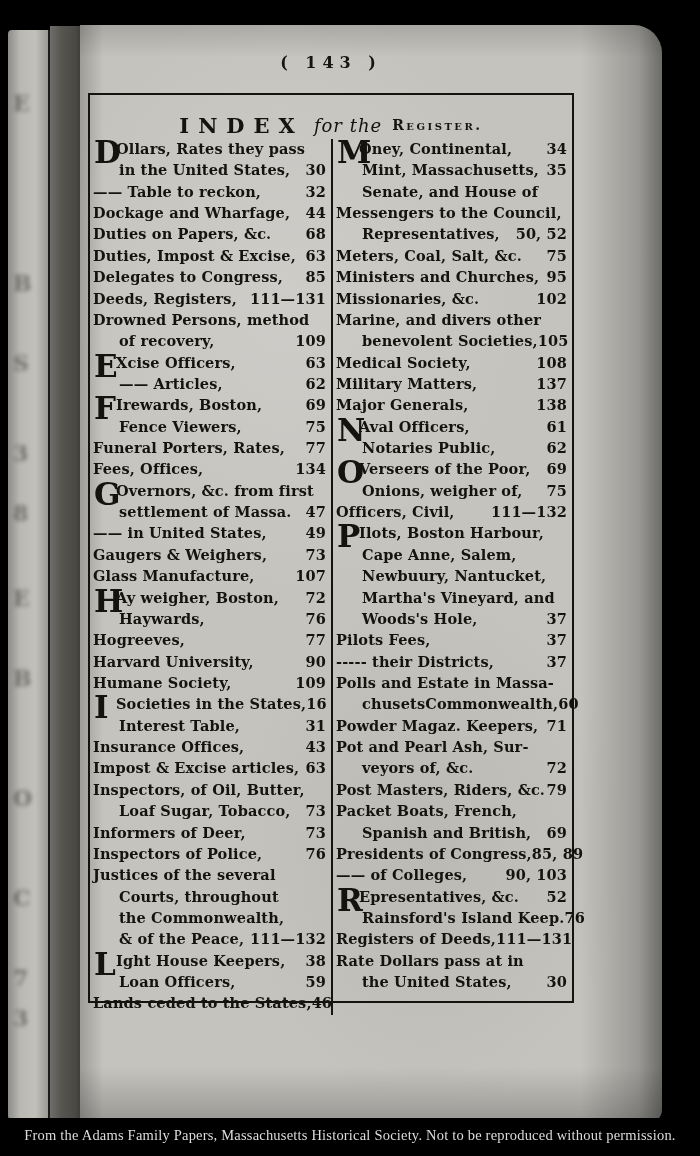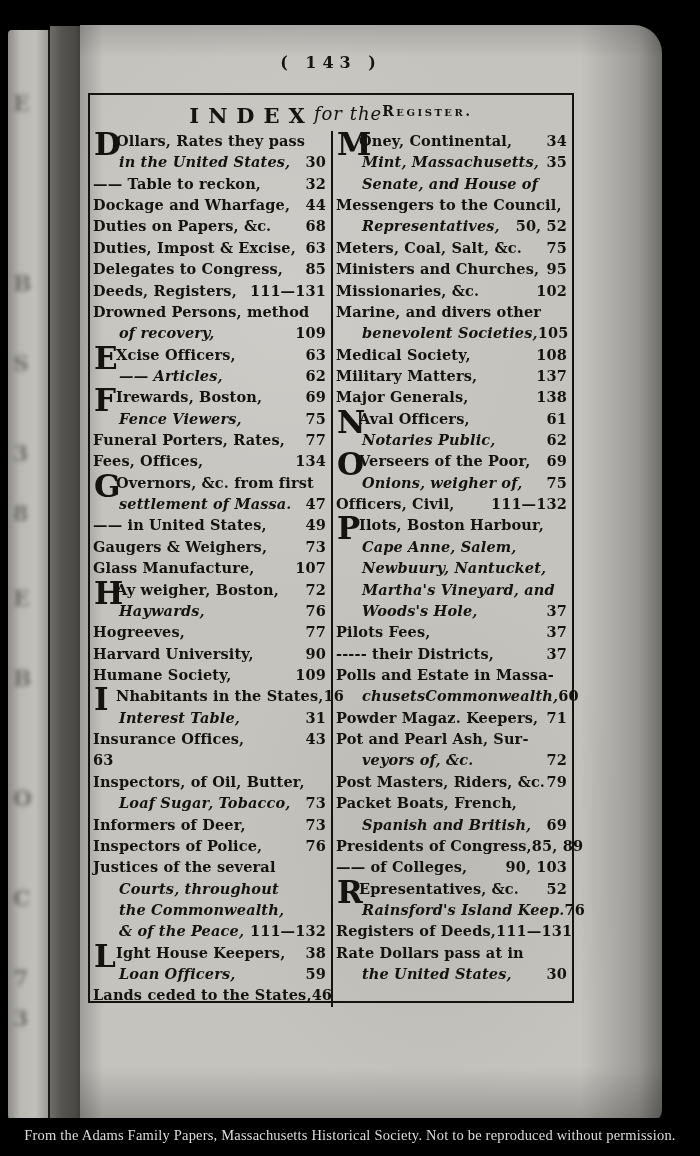--- a/index.html
+++ b/index.html
@@ -35,35 +35,35 @@
   }
   .page-number{
     position:absolute;top:28px;left:8px;width:486px;text-align:center;
     font-size:16px;font-weight:700;letter-spacing:6px;color:#17150f;filter:blur(.4px);
   }
   .text-block{
     position:absolute;left:8px;top:68px;width:486px;height:910px;
     border:2px solid #15130f;box-sizing:border-box;filter:blur(.35px);color:#15130f;
   }
   .index-header{
-    height:28px;display:flex;justify-content:center;align-items:flex-start;
-    gap:0;padding-top:8px;
+    height:28px;display:flex;justify-content:center;align-items:center;
+    gap:10px;padding-top:16px;
   }
   .hdr-index{font-size:21px;font-weight:700;letter-spacing:9px;}
   .hdr-for-the{font-size:18px;font-style:italic;font-weight:400;letter-spacing:1px;}
   .hdr-register{font-size:14px;font-weight:700;font-variant:small-caps;letter-spacing:2.5px;}
   .columns{display:flex;height:calc(100% - 30px);}
   .col{width:50%;box-sizing:border-box;padding:1px 2px 0 3px;}
   .col.right{border-left:2px solid #15130f;}
   .line{
     position:relative;display:flex;justify-content:space-between;align-items:baseline;
     height:21.36px;font-size:14.5px;font-weight:700;letter-spacing:.15px;white-space:nowrap;
   }
   .line:nth-child(odd){transform:translateY(.3px);}
-  .ind > .etext{padding-left:26px;font-style:italic;}
+  .ind > .etext{padding-left:26px;}
   .has-dc > .etext{padding-left:23px;}
   .dropcap{position:absolute;left:1px;top:-3px;font-size:31px;line-height:1;z-index:1;}
   .epage{padding-right:3px;}
   .caption-bar{
     position:absolute;left:0;bottom:4px;width:700px;height:34px;background:#000;
     display:flex;align-items:center;justify-content:center;
   }
   .caption{
     color:#dcdcdc;font-family:"Liberation Serif", serif;font-size:14.5px;letter-spacing:.2px;
   }
@@ -200,32 +200,33 @@
           <div class="line">
             <span class="etext">Harvard University,</span>
             <span class="epage">90</span>
           </div>
           <div class="line">
             <span class="etext">Humane Society,</span>
             <span class="epage">109</span>
           </div>
           <div class="line has-dc">
             <span class="dropcap">I</span>
-            <span class="etext">Nhabitants in the States,</span>
+            <span class="etext">Societies in the States,</span>
             <span class="epage">16</span>
           </div>
           <div class="line ind">
             <span class="etext">Interest Table,</span>
             <span class="epage">31</span>
           </div>
           <div class="line">
             <span class="etext">Insurance Offices,</span>
             <span class="epage">43</span>
           </div>
           <div class="line">
+            <span class="etext">Impost &amp; Excise articles,</span>
             <span class="epage">63</span>
           </div>
           <div class="line">
             <span class="etext">Inspectors, of Oil, Butter,</span>
             <span class="epage"></span>
           </div>
           <div class="line ind">
             <span class="etext">Loaf Sugar, Tobacco,</span>
             <span class="epage">73</span>
           </div>

